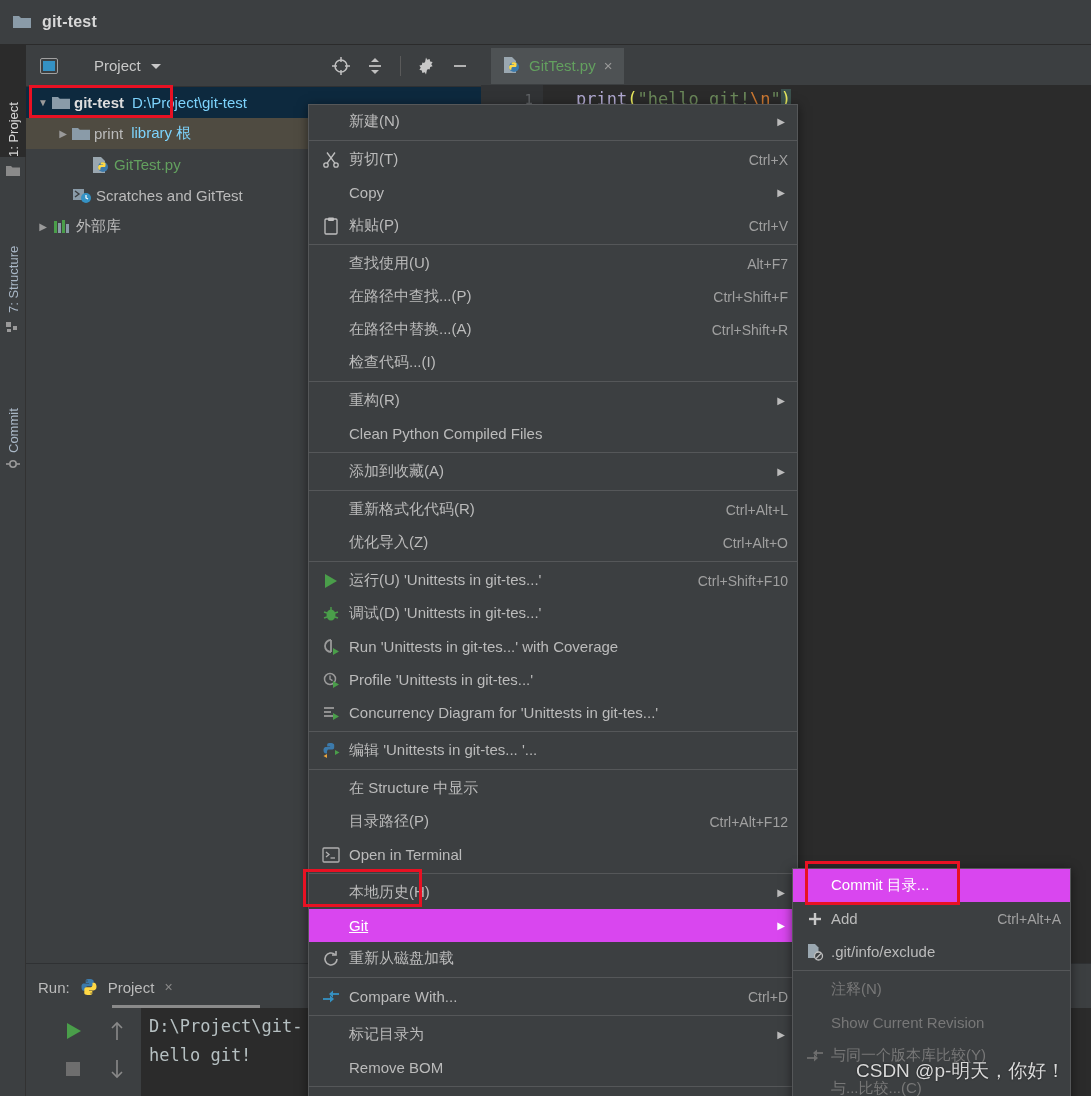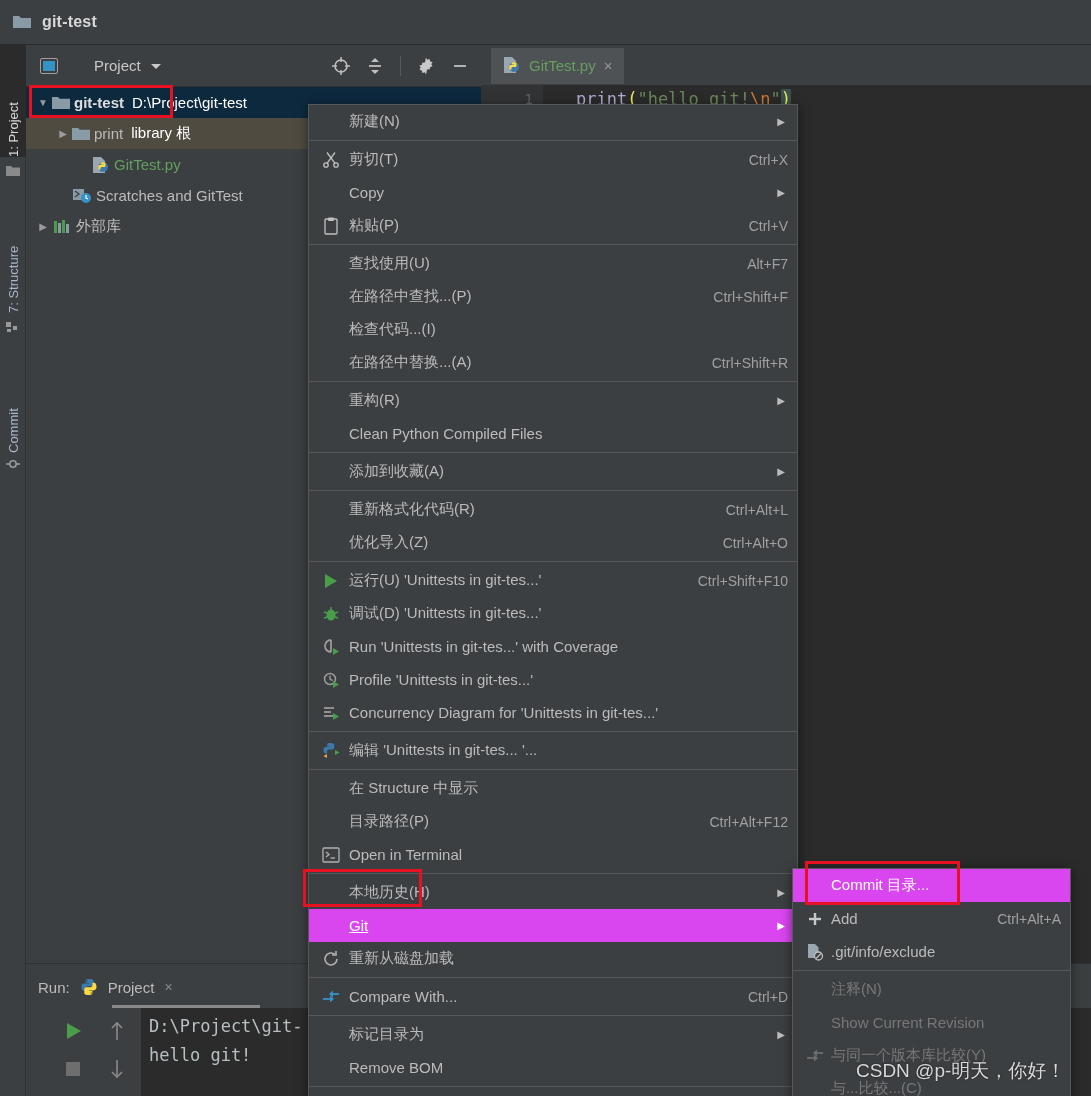--- a/index.html
+++ b/index.html
@@ -52,21 +52,21 @@
   .tree{ position:absolute; left:0; top:42px; width:455px; }
   .trow{
     height:31px; display:flex; align-items:center; font-size:15px; color:#bbbbbb;
     padding-left:8px; white-space:nowrap;
   }
   .trow.sel{ background:#0d293e; }
   .trow.venv{ background:#4f4b41; }
   .arrow{ width:18px; display:inline-flex; justify-content:center; align-items:center; color:#9a9a9a; font-size:10px;}
   .tname{ margin-left:4px; }
   .tname.bold{ font-weight:bold; color:#ddd; }
-  .tpath{ margin-left:8px; color:#ffffff; }
+  .tpath{ margin-left:8px; color:#7dd3fc; }
   .tname.py{ color:#63a05f; }
 
   
   .editor{
     position:absolute; left:481px; top:45px; width:610px; height:918px;
     background:#2b2b2b;
   }
   .tabstrip{ position:absolute; left:0; top:0; width:610px; height:40px; background:#3c3f41; }
   .etab{
     position:absolute; left:10px; top:3px; height:36px; background:#4e5254;
@@ -402,25 +402,25 @@
 
     <div class="mi">
       <span class="mtext">查找使用(U)</span>
       <span class="sk">Alt+F7</span>
     </div>
     <div class="mi">
       <span class="mtext">在路径中查找...(P)</span>
       <span class="sk">Ctrl+Shift+F</span>
     </div>
     <div class="mi">
-      <span class="mtext">检查代码...(I)</span>
-    </div>
-    <div class="mi">
       <span class="mtext">在路径中替换...(A)</span>
       <span class="sk">Ctrl+Shift+R</span>
+    </div>
+    <div class="mi">
+      <span class="mtext">检查代码...(I)</span>
     </div>
     <div class="sep"></div>
 
     <div class="mi">
       <span class="mtext">重构(R)</span>
       <span class="sub">▶</span>
     </div>
     <div class="mi">
       <span class="mtext">Clean Python Compiled Files</span>
     </div>

